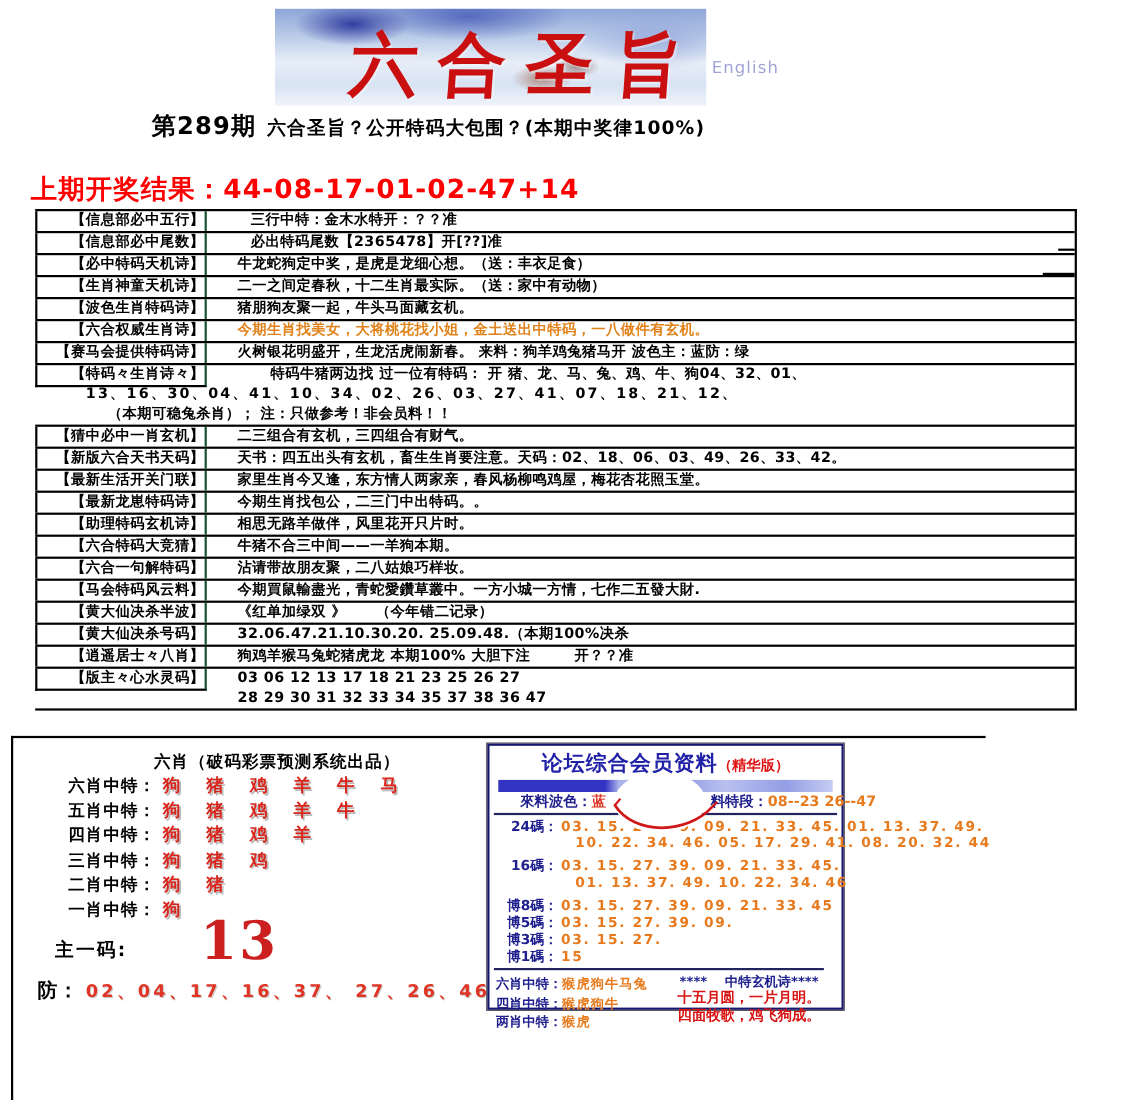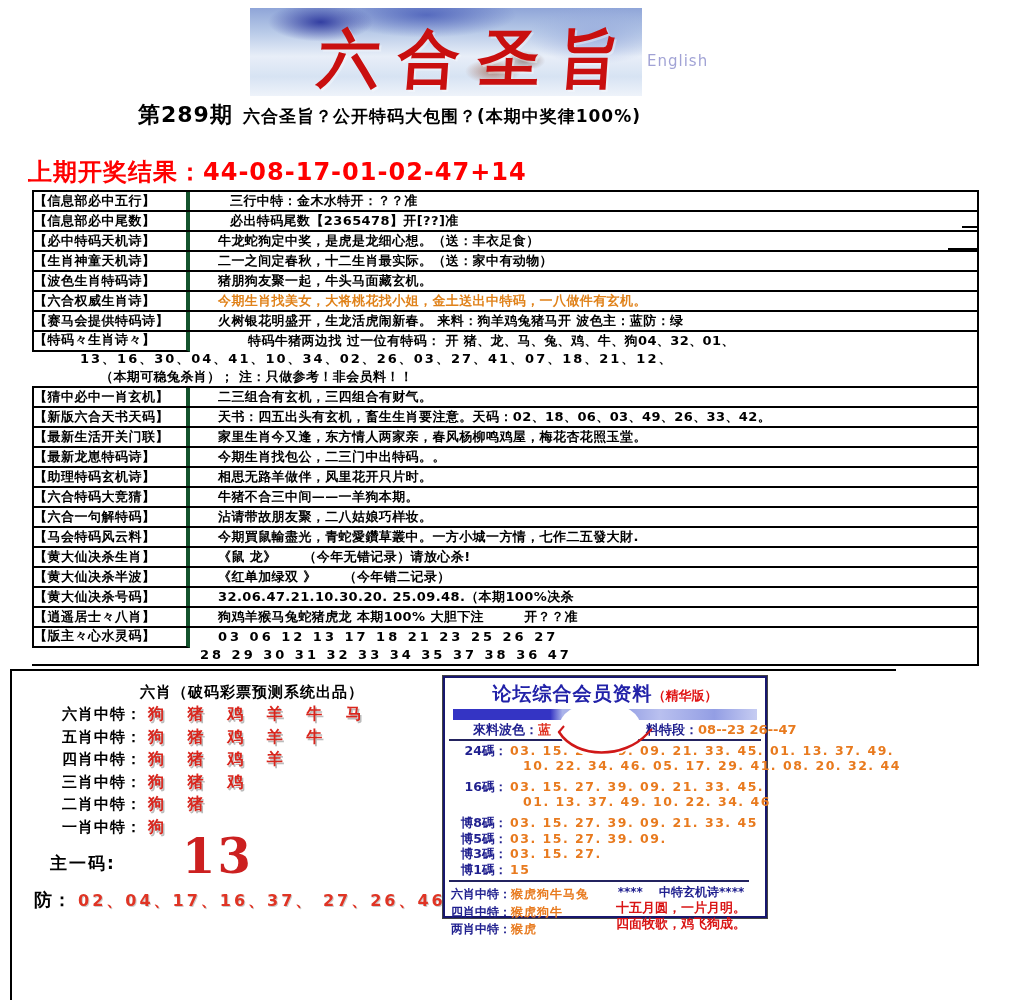--- a/index.html
+++ b/index.html
@@ -24,24 +24,24 @@
   #issue-line{position:absolute;left:138px;top:100px;white-space:nowrap;font-weight:bold;}
   #issue-no{font-size:22px;letter-spacing:1px;}
   #issue-slogan{font-size:17px;margin-left:10px;letter-spacing:1px;}
   #result-line{position:absolute;left:28px;top:140px;font-weight:bold;font-size:24px;
     color:#ff0000;letter-spacing:1px;white-space:nowrap;margin-top:16px;}
 
   
   #info-table{position:absolute;left:32px;top:190px;width:945px;
     border-top:2px solid #000;border-right:2px solid #000;}
   .trow{display:flex;border-bottom:2px solid #000;position:relative;}
-  .tlabel{flex:none;width:152px;border-left:2px solid #000;border-right:4px solid #14532d;
-    border-top:0;text-align:left;font-weight:bold;font-size:13px;line-height:18px;
+  .tlabel{flex:none;width:152px;border-left:2px solid #000;border-right:2px solid #14532d;
+    border-top:0;text-align:right;font-weight:bold;font-size:13px;line-height:18px;
     letter-spacing:.5px;align-self:stretch;white-space:nowrap;overflow:hidden;}
-  .trow.multi .tlabel{align-self:flex-start;height:18px;border-bottom:2px solid #000;font-family:Liberation Mono, monospace;}
+  .trow.multi .tlabel{align-self:flex-start;height:18px;border-bottom:2px solid #000;}
   .tcontent{flex:1;position:relative;font-weight:bold;font-size:13px;}
   .cline{line-height:18px;padding-left:28px;white-space:nowrap;letter-spacing:.4px;}
   .trow.orange .cline{color:#e0821a;}
   .trow:nth-child(1) .cline,.trow:nth-child(2) .cline{padding-left:40px;}
   .trow:nth-child(8) .cline:nth-child(1){padding-left:58px;}
   .trow:nth-child(8) .cline:nth-child(2){margin-left:-138px;letter-spacing:2px;}
   .trow:nth-child(8) .cline:nth-child(3){margin-left:-118px;}
   .trow:nth-child(19) .cline{}
   .trow:nth-child(21) .cline:nth-child(1){padding-left:28px;letter-spacing:3px;}
   .trow:nth-child(21) .cline:nth-child(2){margin-left:-18px;letter-spacing:3px;}
@@ -209,26 +209,20 @@
           <div class="cline">沾请带故朋友聚，二八姑娘巧样妆。</div>
         </div>
       </div>
       <div class="trow">
         <div class="tlabel">【马会特码风云料】</div>
         <div class="tcontent">
           <div class="cline">今期買鼠輸盡光，青蛇愛鑽草叢中。一方小城一方情，七作二五發大財.</div>
         </div>
       </div>
       <div class="trow">
-        <div class="tlabel">【黄大仙决杀生肖】</div>
-        <div class="tcontent">
-          <div class="cline">《鼠 龙》　　（今年无错记录）请放心杀!</div>
-        </div>
-      </div>
-      <div class="trow">
         <div class="tlabel">【黄大仙决杀半波】</div>
         <div class="tcontent">
           <div class="cline">《红单加绿双 》　　（今年错二记录）</div>
         </div>
       </div>
       <div class="trow">
         <div class="tlabel">【黄大仙决杀号码】</div>
         <div class="tcontent">
           <div class="cline">32.06.47.21.10.30.20.  25.09.48.（本期100%决杀</div>
         </div>

